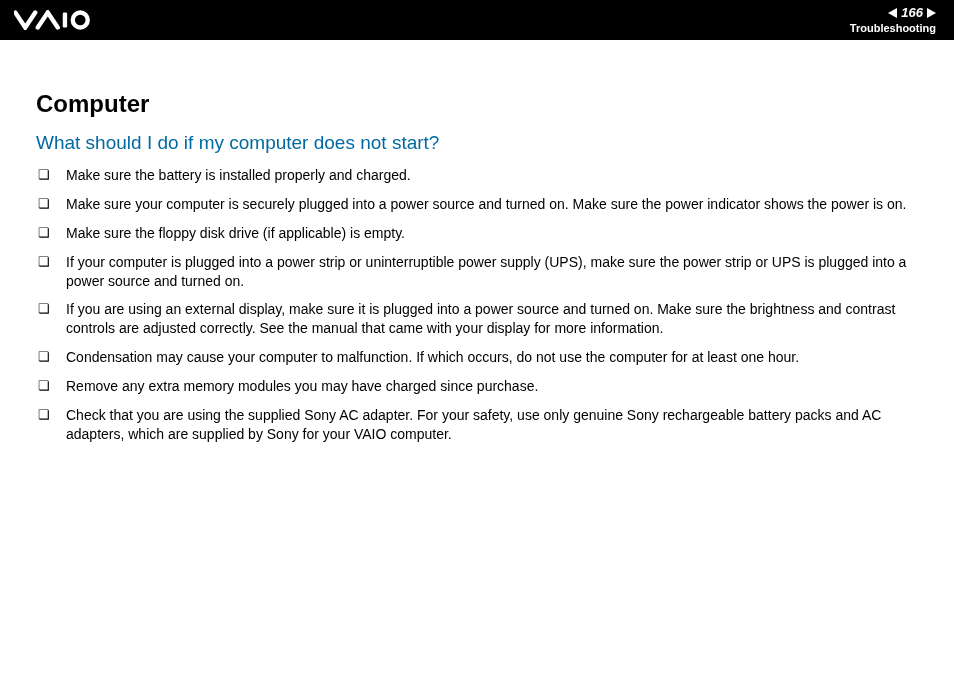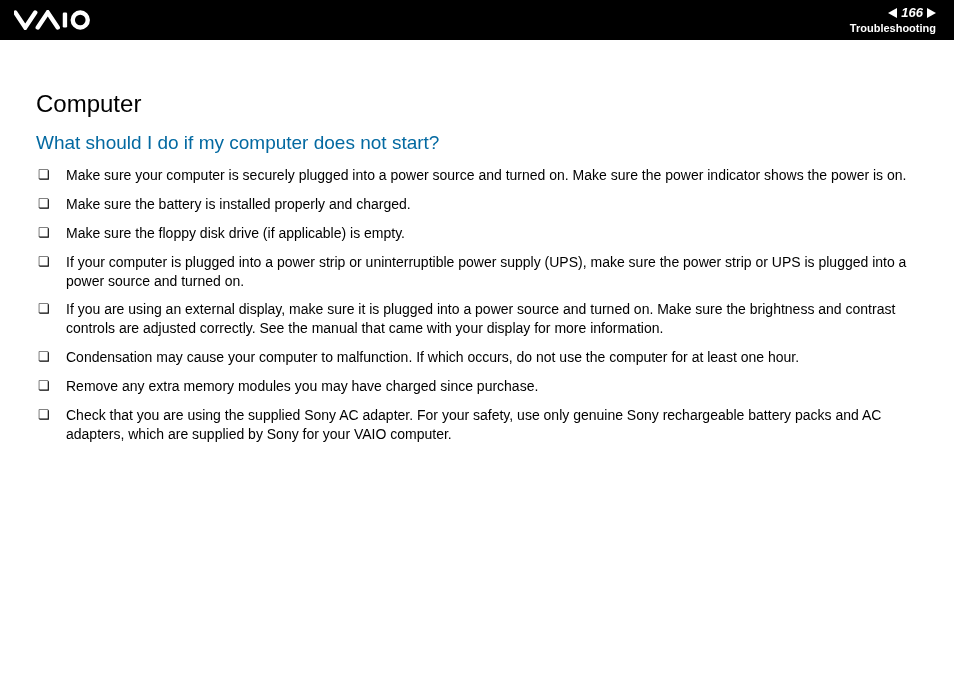--- a/index.html
+++ b/index.html
@@ -12,21 +12,21 @@
   .logo { display: flex; align-items: center; gap: 0; }
   .logo svg { height: 20px; }
   .hdr-right { text-align: left; font-size: 11px; line-height: 1.1; }
   .hdr-top { display: flex; align-items: center; justify-content: flex-end; gap: 4px; }
   .tri { width: 0; height: 0; border-top: 5px solid transparent; border-bottom: 5px solid transparent; }
   .tri-l { border-right: 9px solid #fff; }
   .tri-r { border-left: 9px solid #fff; }
   .pg-num { font-style: italic; font-weight: bold; font-size: 13px; }
   .section { font-weight: bold; margin-top: 1px; }
   .content { padding: 50px 32px 0 36px; color: #000; }
-  h1.title { font-size: 24px; font-weight: 400; margin-bottom: 14px; }
+  h1.title { font-size: 24px; font-weight: 700; margin-bottom: 14px; }
   h2.question { font-size: 19px; font-weight: 400; color: #0369a1; margin-bottom: 12px; }
   ul.bullets { list-style: none; }
   ul.bullets li { position: relative; padding-left: 30px; font-size: 14px; line-height: 1.35; margin-bottom: 10px; }
   ul.bullets li::before {
     content: "❏"; position: absolute; left: 2px; top: 0; font-size: 13px;
   }
 </style>
 </head>
 <body>
 
@@ -47,22 +47,22 @@
         <span class="tri tri-r"></span>
       </div>
       <div class="section">Troubleshooting</div>
     </div>
   </div>
 
   <div class="content">
     <h1 class="title">Computer</h1>
     <h2 class="question">What should I do if my computer does not start?</h2>
     <ul class="bullets">
+      <li>Make sure the battery is installed properly and charged.</li>
       <li>Make sure your computer is securely plugged into a power source and turned on. Make sure the power indicator shows the power is on.</li>
-      <li>Make sure the battery is installed properly and charged.</li>
       <li>Make sure the floppy disk drive (if applicable) is empty.</li>
       <li>If your computer is plugged into a power strip or uninterruptible power supply (UPS), make sure the power strip or UPS is plugged into a power source and turned on.</li>
       <li>If you are using an external display, make sure it is plugged into a power source and turned on. Make sure the brightness and contrast controls are adjusted correctly. See the manual that came with your display for more information.</li>
       <li>Condensation may cause your computer to malfunction. If which occurs, do not use the computer for at least one hour.</li>
       <li>Remove any extra memory modules you may have charged since purchase.</li>
       <li>Check that you are using the supplied Sony AC adapter. For your safety, use only genuine Sony rechargeable battery packs and AC adapters, which are supplied by Sony for your VAIO computer.</li>
     </ul>
   </div>
 </div>
 

